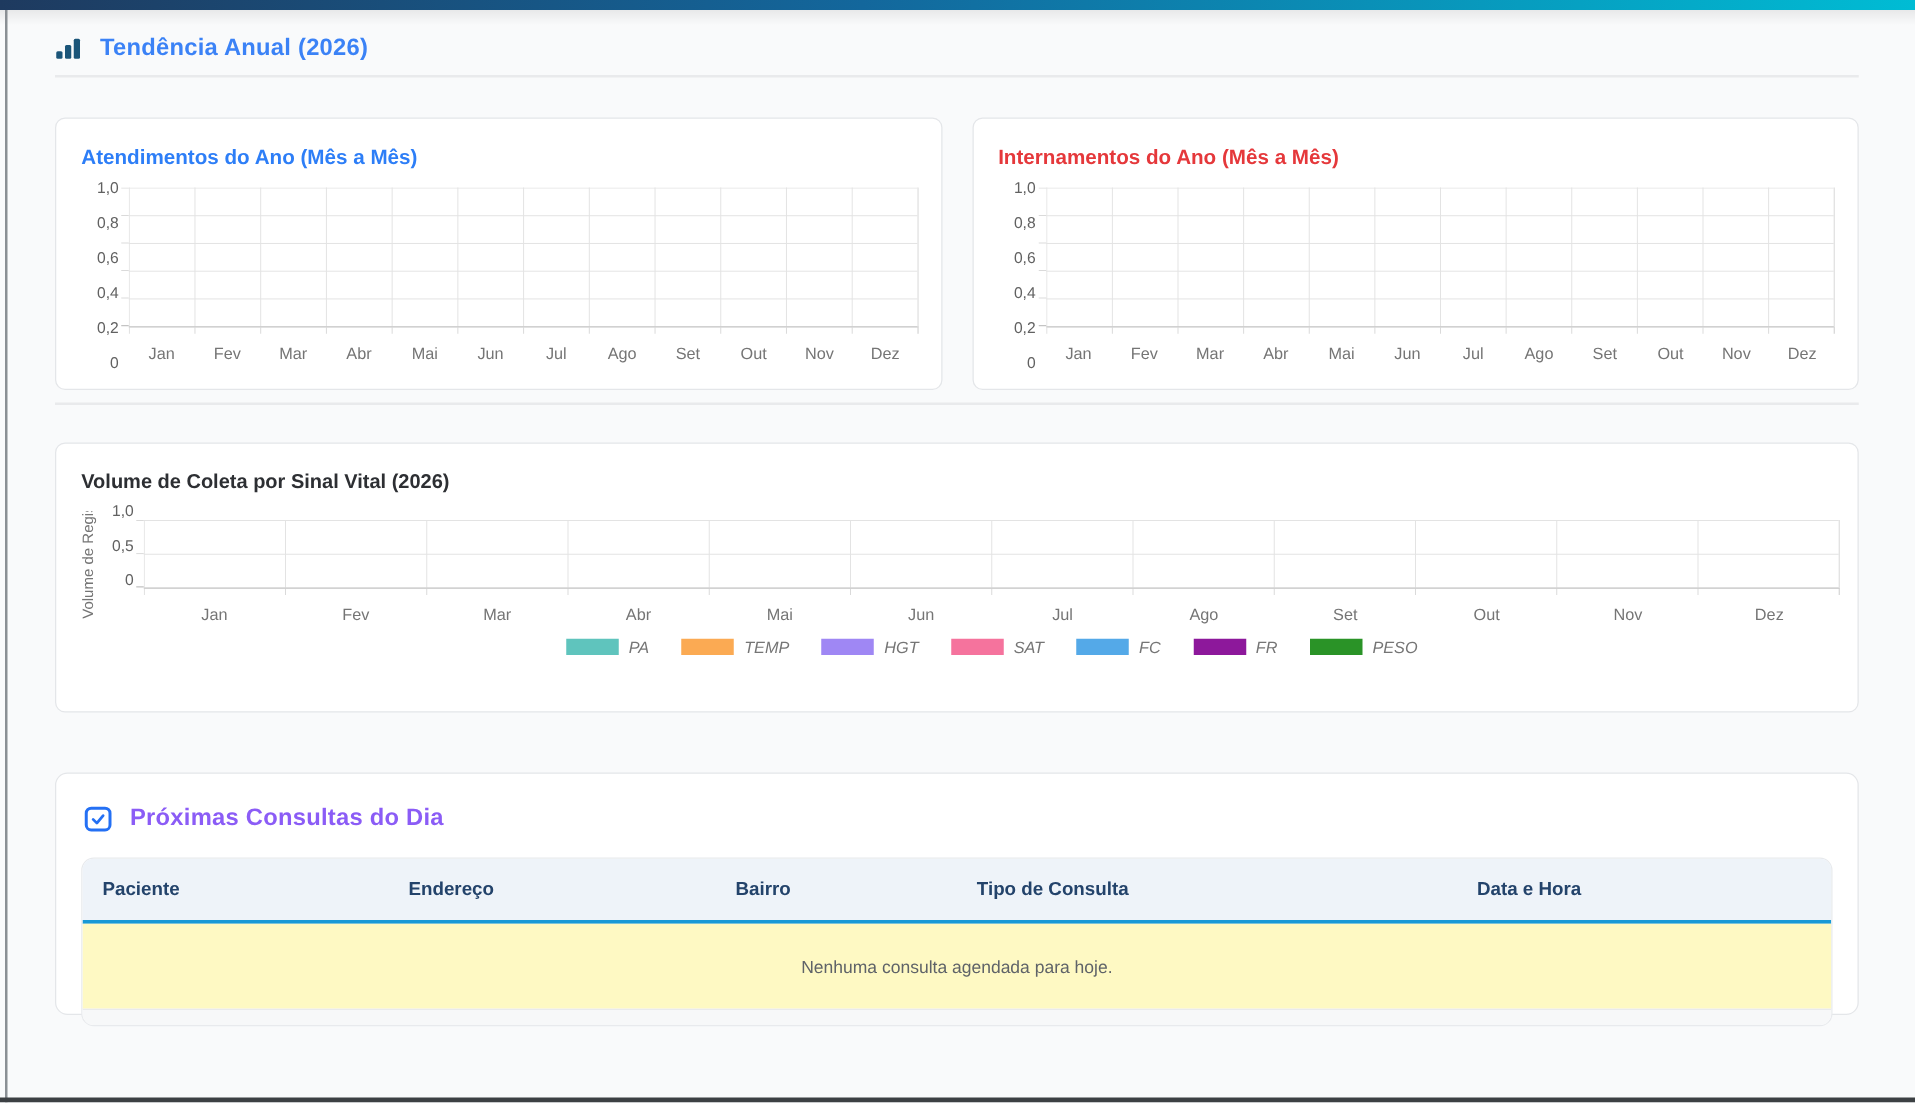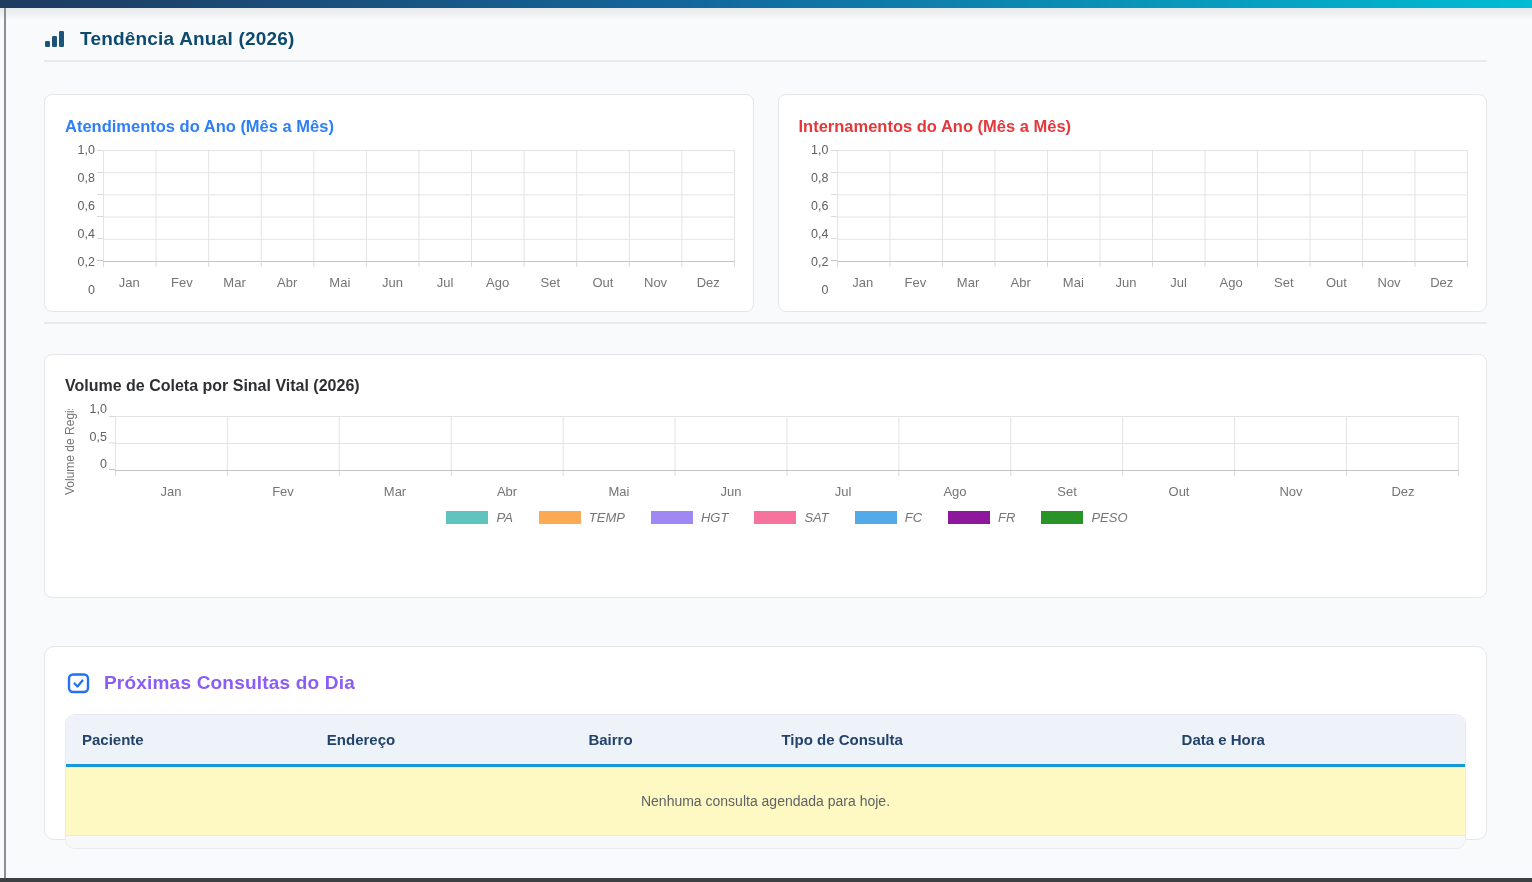--- a/index.html
+++ b/index.html
@@ -15,32 +15,32 @@
     background:linear-gradient(90deg,#1e3a5f 0%,#13679c 45%,#00bcd4 100%);
   }
   .top-shadow { height:12px; width:100%; background:linear-gradient(to bottom,rgba(0,0,0,0.07),rgba(0,0,0,0)); position:absolute; top:8px; left:0; }
   .left-frame-line { position:absolute; left:4px; top:8px; bottom:0; width:2px; background:#8a8f94; }
   .bottom-frame-line { position:absolute; left:0; bottom:0; width:100%; height:4px; background:#3c4043; }
 
   .content { padding:12px 45px 0 44px; }
 
   
   .section-header { display:flex; align-items:center; gap:14px; margin-top:8px; }
-  .section-title { font-size:19px; font-weight:bold; color:#0c4a6e; letter-spacing:.2px; }
+  .section-title { font-size:19px; font-weight:bold; color:#3b82f6; letter-spacing:.2px; }
   .section-title.blue { color:#8b5cf6; }
   .divider { height:2px; background:#e9eaec; margin-top:10px; }
 
   
   .cards-row { display:flex; gap:24px; margin-top:32px; }
   .card {
     background:#fff; border:1px solid #e4e6e9; border-radius:8px;
     padding:18px 18px 14px 18px;
   }
   .card.half { flex:1; height:218px; }
-  .card.full { margin-top:30px; height:244px; padding:18px 27px 12px 18px; }
+  .card.full { margin-top:30px; height:216px; padding:18px 14px 12px 18px; }
   .chart-title { font-size:16.5px; font-weight:bold; margin:4px 0 14px 2px; }
   .chart-title.blue { color:#2d7ef7; }
   .chart-title.red { color:#e5383b; }
   .chart-title.dark { color:#2d2f33; font-size:16px; }
 
   
   .chart-area { display:flex; }
   .ylab-rot {
     writing-mode:vertical-rl; transform:rotate(180deg);
     font-size:12px; color:#757575; text-align:center;

